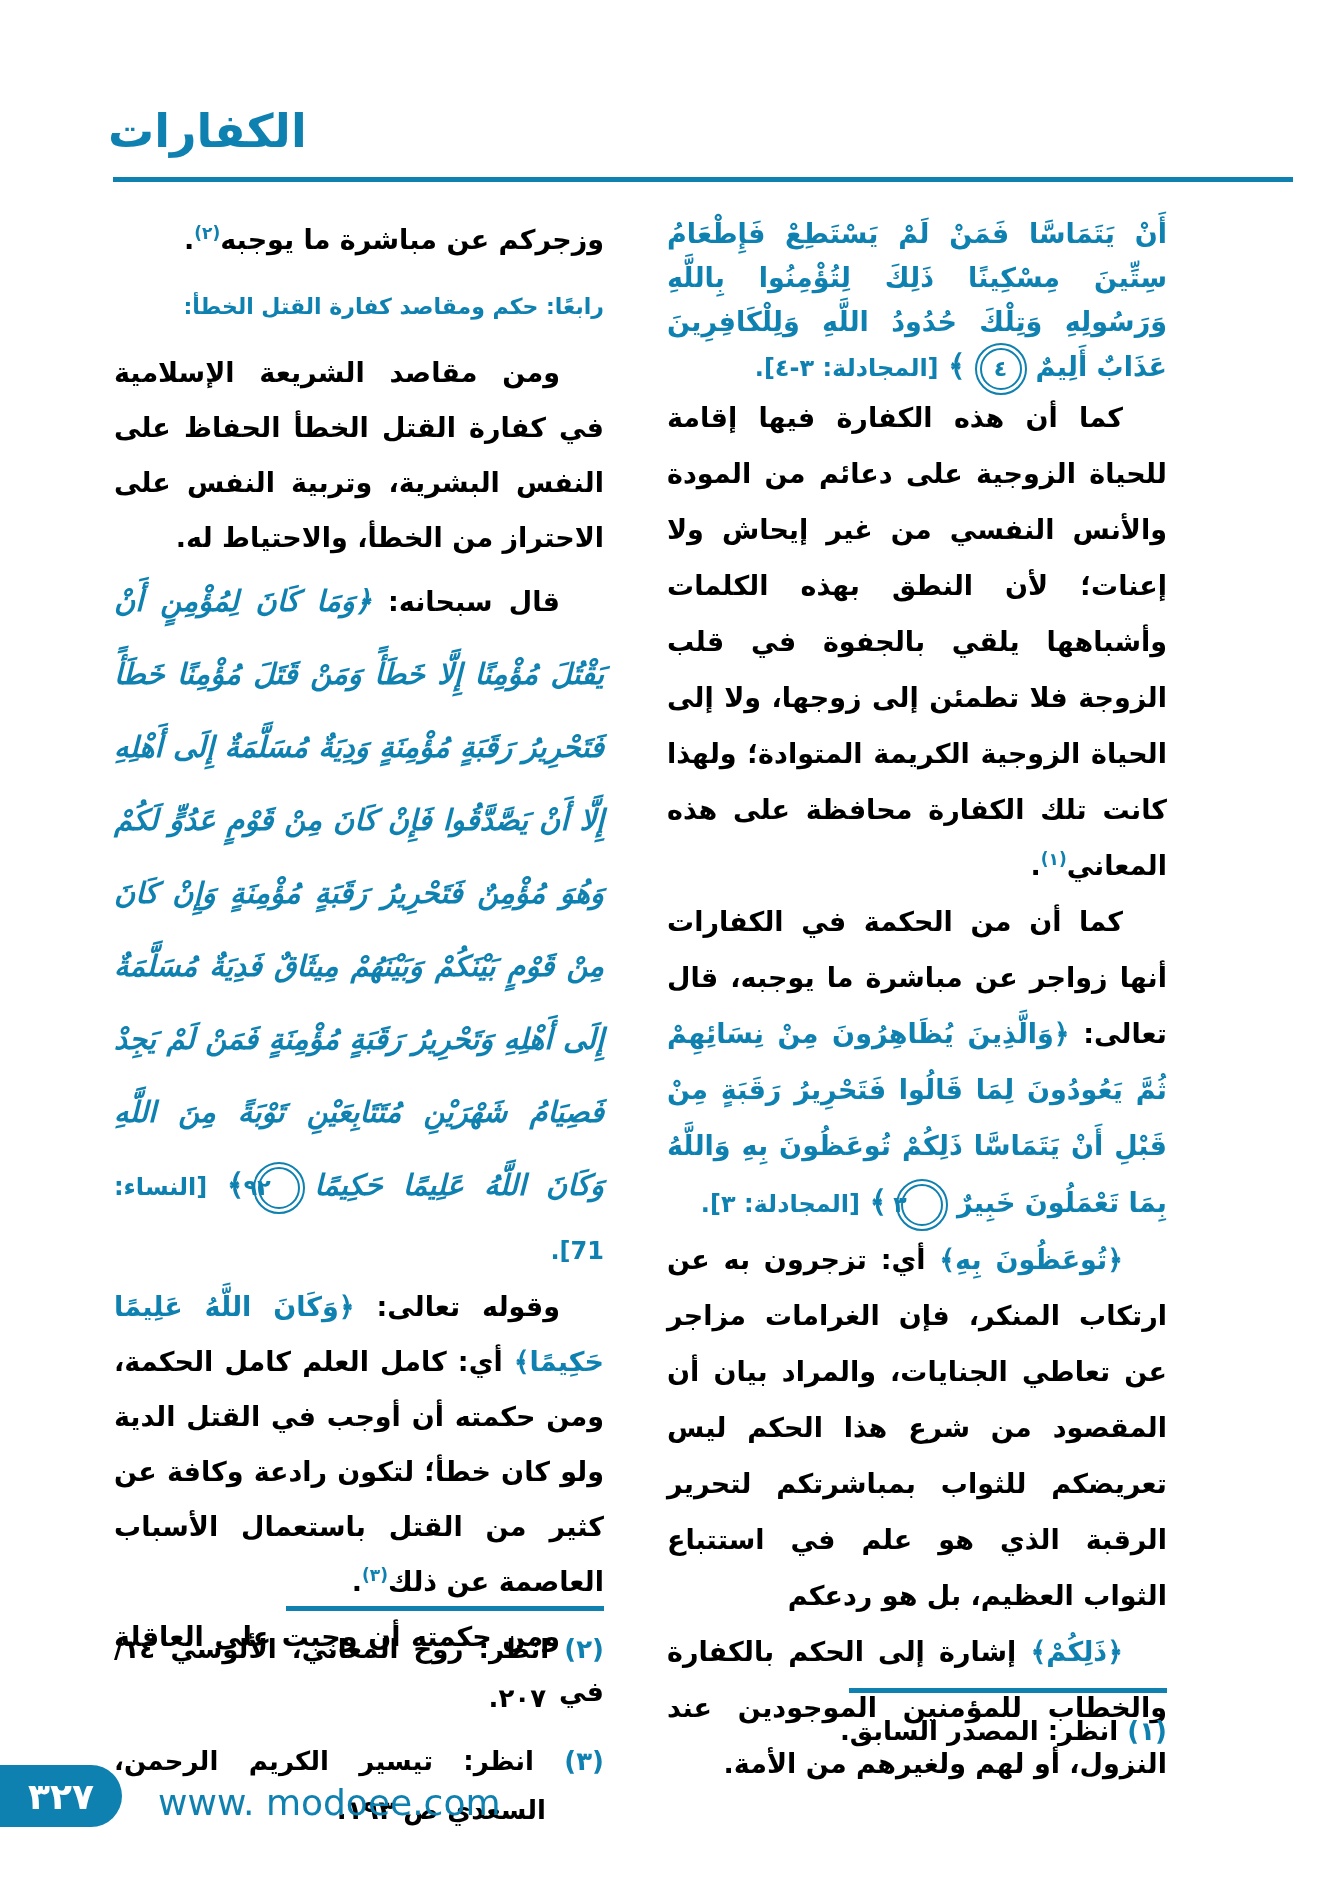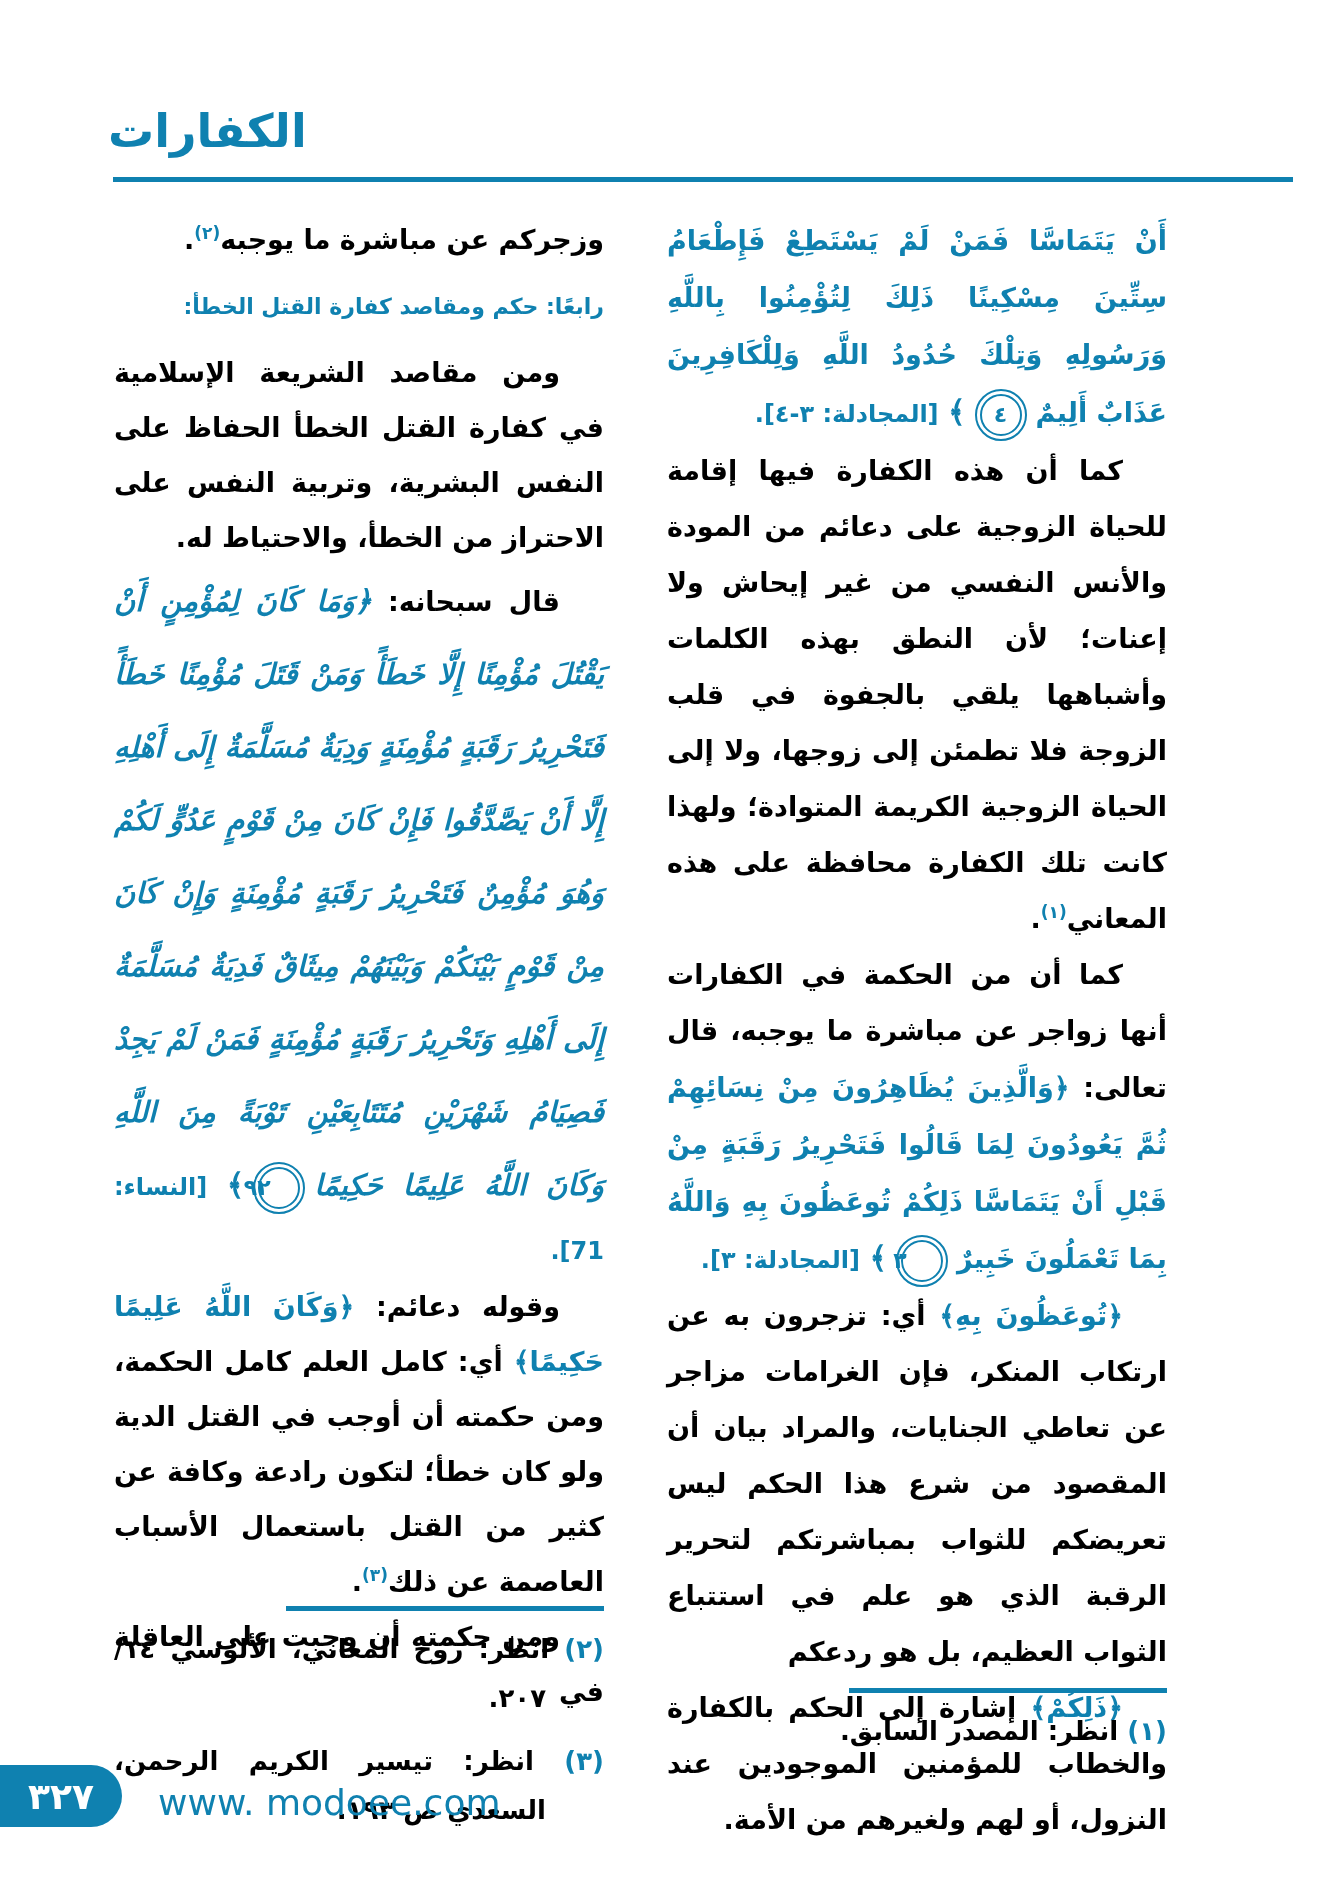--- a/index.html
+++ b/index.html
@@ -29,21 +29,21 @@
   
   .col{position:absolute;top:212px;text-align:justify;color:var(--ink);}
   .col-right{right:172px;width:500px;}
   .col-left{left:114px;width:490px;}
 
   p.body{font-size:27px;font-weight:bold;line-height:56px;}
   .col-left p.body{line-height:55px;}
   .indent{text-indent:44px;}
 
   .quran{color:var(--accent);font-weight:bold;}
-  .col-right .qb{font-size:27px;line-height:57px;}
+  .col-right .qb{font-size:27px;line-height:44px;}
   .col-left  .qb{font-size:29px;line-height:73px;font-style:italic;}
   .qclose{color:var(--accent);font-weight:bold;font-size:30px;}
   .ref{color:var(--accent);font-weight:bold;font-size:24px;}
   .fnref{
     color:var(--accent);font-size:17px;font-weight:bold;
     vertical-align:super;line-height:0;
   }
 
   .ayah-mark{
     display:inline-flex;align-items:center;justify-content:center;
@@ -117,21 +117,21 @@
     <p class="body"><span>وزجركم عن مباشرة ما يوجبه</span><sup class="fnref">(٢)</sup><span>.</span></p>
 
     <h2 class="heading">رابعًا: حكم ومقاصد كفارة القتل الخطأ:</h2>
 
     <p class="body indent">ومن مقاصد الشريعة الإسلامية في كفارة القتل الخطأ الحفاظ على النفس البشرية، وتربية النفس على الاحتراز من الخطأ، والاحتياط له.</p>
 
     <p class="body indent"><span>قال سبحانه: </span><span class="qb quran">﴿وَمَا كَانَ لِمُؤْمِنٍ أَنْ يَقْتُلَ مُؤْمِنًا إِلَّا خَطَأً وَمَنْ قَتَلَ مُؤْمِنًا خَطَأً فَتَحْرِيرُ رَقَبَةٍ مُؤْمِنَةٍ وَدِيَةٌ مُسَلَّمَةٌ إِلَى أَهْلِهِ إِلَّا أَنْ يَصَّدَّقُوا فَإِنْ كَانَ مِنْ قَوْمٍ عَدُوٍّ لَكُمْ وَهُوَ مُؤْمِنٌ فَتَحْرِيرُ رَقَبَةٍ مُؤْمِنَةٍ وَإِنْ كَانَ مِنْ قَوْمٍ بَيْنَكُمْ وَبَيْنَهُمْ مِيثَاقٌ فَدِيَةٌ مُسَلَّمَةٌ إِلَى أَهْلِهِ وَتَحْرِيرُ رَقَبَةٍ مُؤْمِنَةٍ فَمَنْ لَمْ يَجِدْ فَصِيَامُ شَهْرَيْنِ مُتَتَابِعَيْنِ تَوْبَةً مِنَ اللَّهِ وَكَانَ اللَّهُ عَلِيمًا حَكِيمًا</span><span class="ayah-mark">
           <span>٩٢</span>
         </span><span class="qclose">﴾</span> <span class="ref">[النساء: 71].</span></p>
 
-    <p class="body indent"><span>وقوله دعائم: </span><span class="quran">﴿وَكَانَ اللَّهُ عَلِيمًا حَكِيمًا﴾</span><span> أي: كامل العلم كامل الحكمة، ومن حكمته أن أوجب في القتل الدية ولو كان خطأ؛ لتكون رادعة وكافة عن كثير من القتل باستعمال الأسباب العاصمة عن ذلك</span><sup class="fnref">(٣)</sup><span>.</span></p>
+    <p class="body indent"><span>وقوله تعالى: </span><span class="quran">﴿وَكَانَ اللَّهُ عَلِيمًا حَكِيمًا﴾</span><span> أي: كامل العلم كامل الحكمة، ومن حكمته أن أوجب في القتل الدية ولو كان خطأ؛ لتكون رادعة وكافة عن كثير من القتل باستعمال الأسباب العاصمة عن ذلك</span><sup class="fnref">(٣)</sup><span>.</span></p>
 
     <p class="body indent">ومن حكمته أن وجبت على العاقلة في</p>
 
   </section>
 
   <div class="fn fn-right">
     <div class="fn-sep"></div>
     <p><span class="marker">(١)</span><span> انظر: المصدر السابق.</span></p>
   </div>
 

